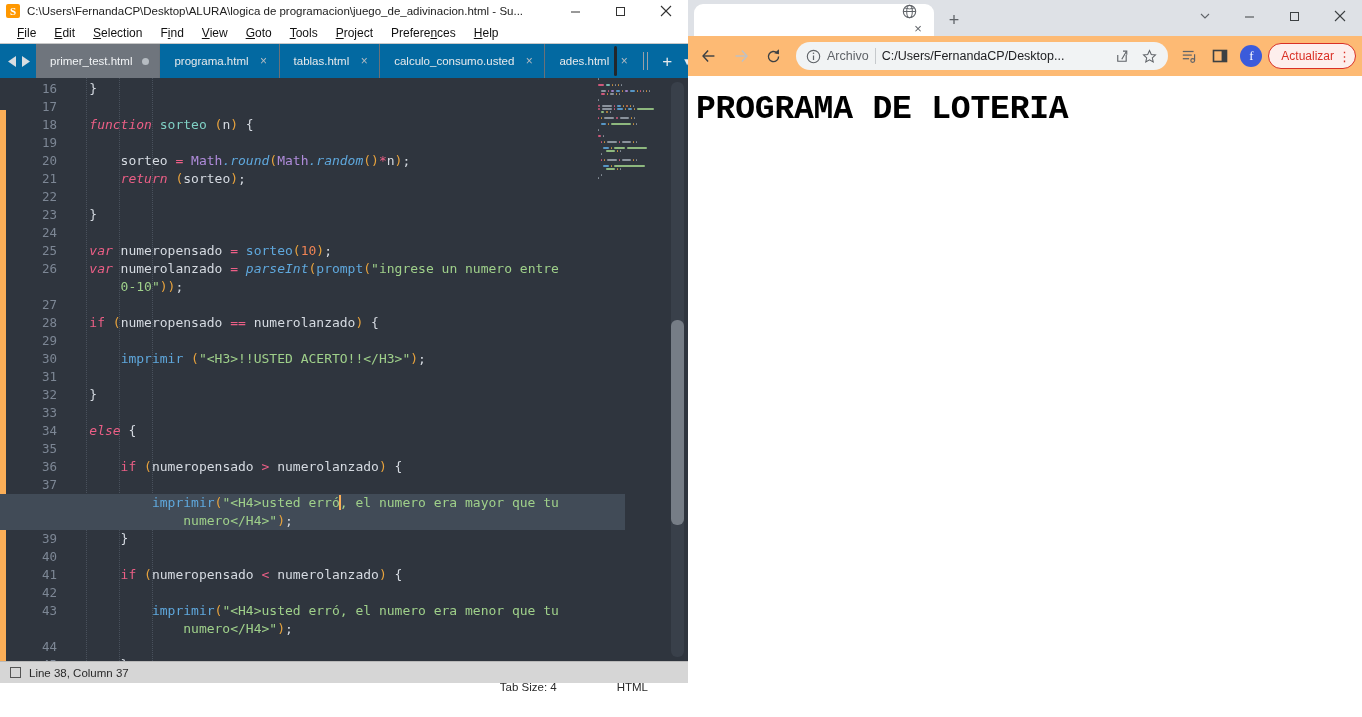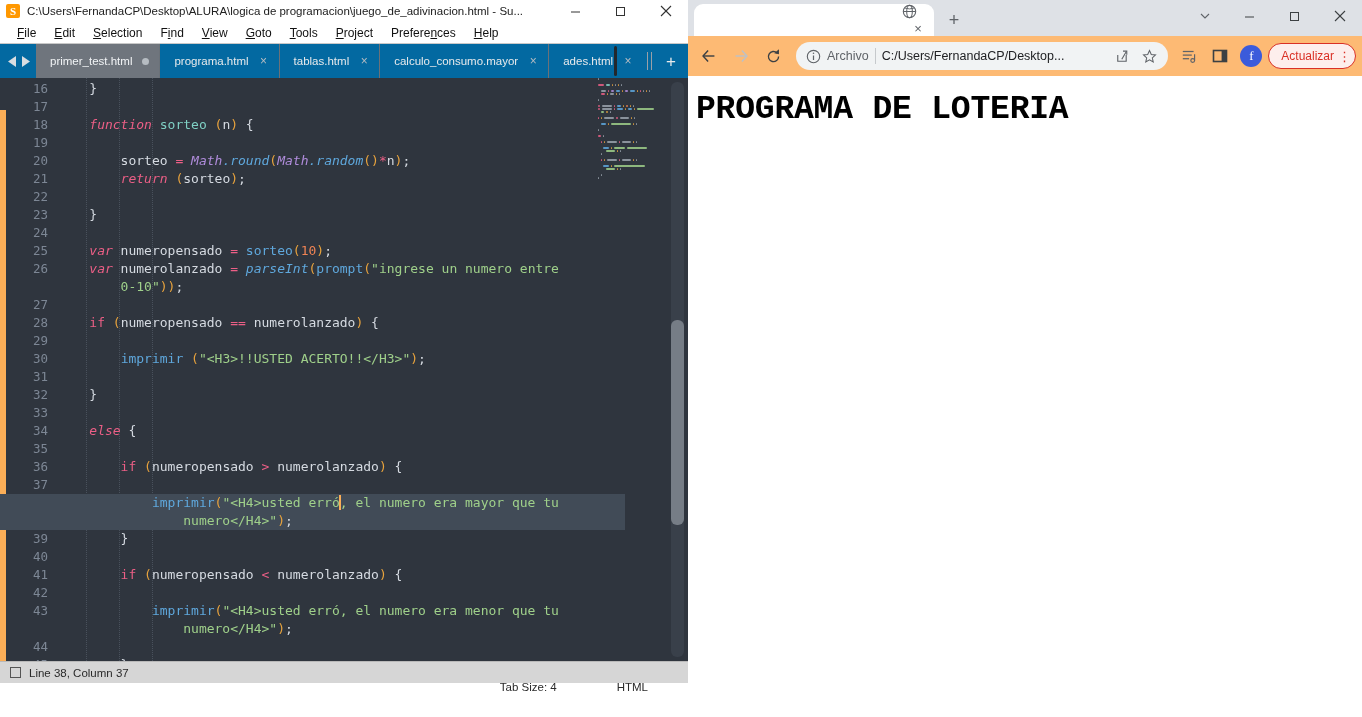--- a/index.html
+++ b/index.html
@@ -116,21 +116,21 @@
     height: 583px;
     background: #2f353e;
     overflow: hidden;
   }
   .st-accent {
     position: absolute; left: 0; top: 32px;
     width: 6px; height: 551px;
     background: #fbae57;
   }
   .st-gutter {
-    position: absolute; left: 6px; top: 0;
+    position: absolute; left: 15px; top: 0;
     width: 52px; height: 100%;
     text-align: right;
     font-family: "DejaVu Sans Mono", monospace;
     font-size: 12.5px;
     color: #7d8795;
     padding-top: 2px;
   }
   .st-gutter .ln {
     height: 18px; line-height: 18px;
     padding-right: 10px;
@@ -156,21 +156,21 @@
   .st-code .row.hl {
     background: #414b57;
     margin-left: -58px; padding-left: 58px;
     width: 625px;
   }
   .k-kw   { color: #ec5f86; font-style: italic; }  
   .k-ctl  { color: #ec5f86; }                      
   .k-fn   { color: #7fd0c4; }                      
   .k-call { color: #5fa8dd; }                      
   .k-call-i { color: #5fa8dd; font-style: italic; }
-  .k-obj  { color: #b08cdb; font-style: italic; }  
+  .k-obj  { color: #b08cdb; }  
   .k-str  { color: #9fd08a; }
   .k-num  { color: #ef8354; }
   .k-op   { color: #ec5f86; }
   .k-punc { color: #e8a33d; }
   .k-plain{ color: #d5dae1; }
   .caret-bar {
     display:inline-block; width:2px; height:15px;
     background:#fbae57; vertical-align:-3px; margin:0 -1px;
   }
 
@@ -431,21 +431,21 @@
           </div>
           <div class="st-tab">
             <span class="tab-label">programa.html</span>
             <span class="tab-x">×</span>
           </div>
           <div class="st-tab">
             <span class="tab-label">tablas.html</span>
             <span class="tab-x">×</span>
           </div>
           <div class="st-tab">
-            <span class="tab-label">calculo_consumo.mayor</span>
+            <span class="tab-label">calculo_consumo.usted</span>
             <span class="tab-x">×</span>
           </div>
           <div class="st-tab clipped">
             <span class="tab-label">ades.html</span>
             <span class="tab-x">×</span>
           </div>
         </div>
       <div class="st-tab-seps">
           <i></i>
           <i></i>

